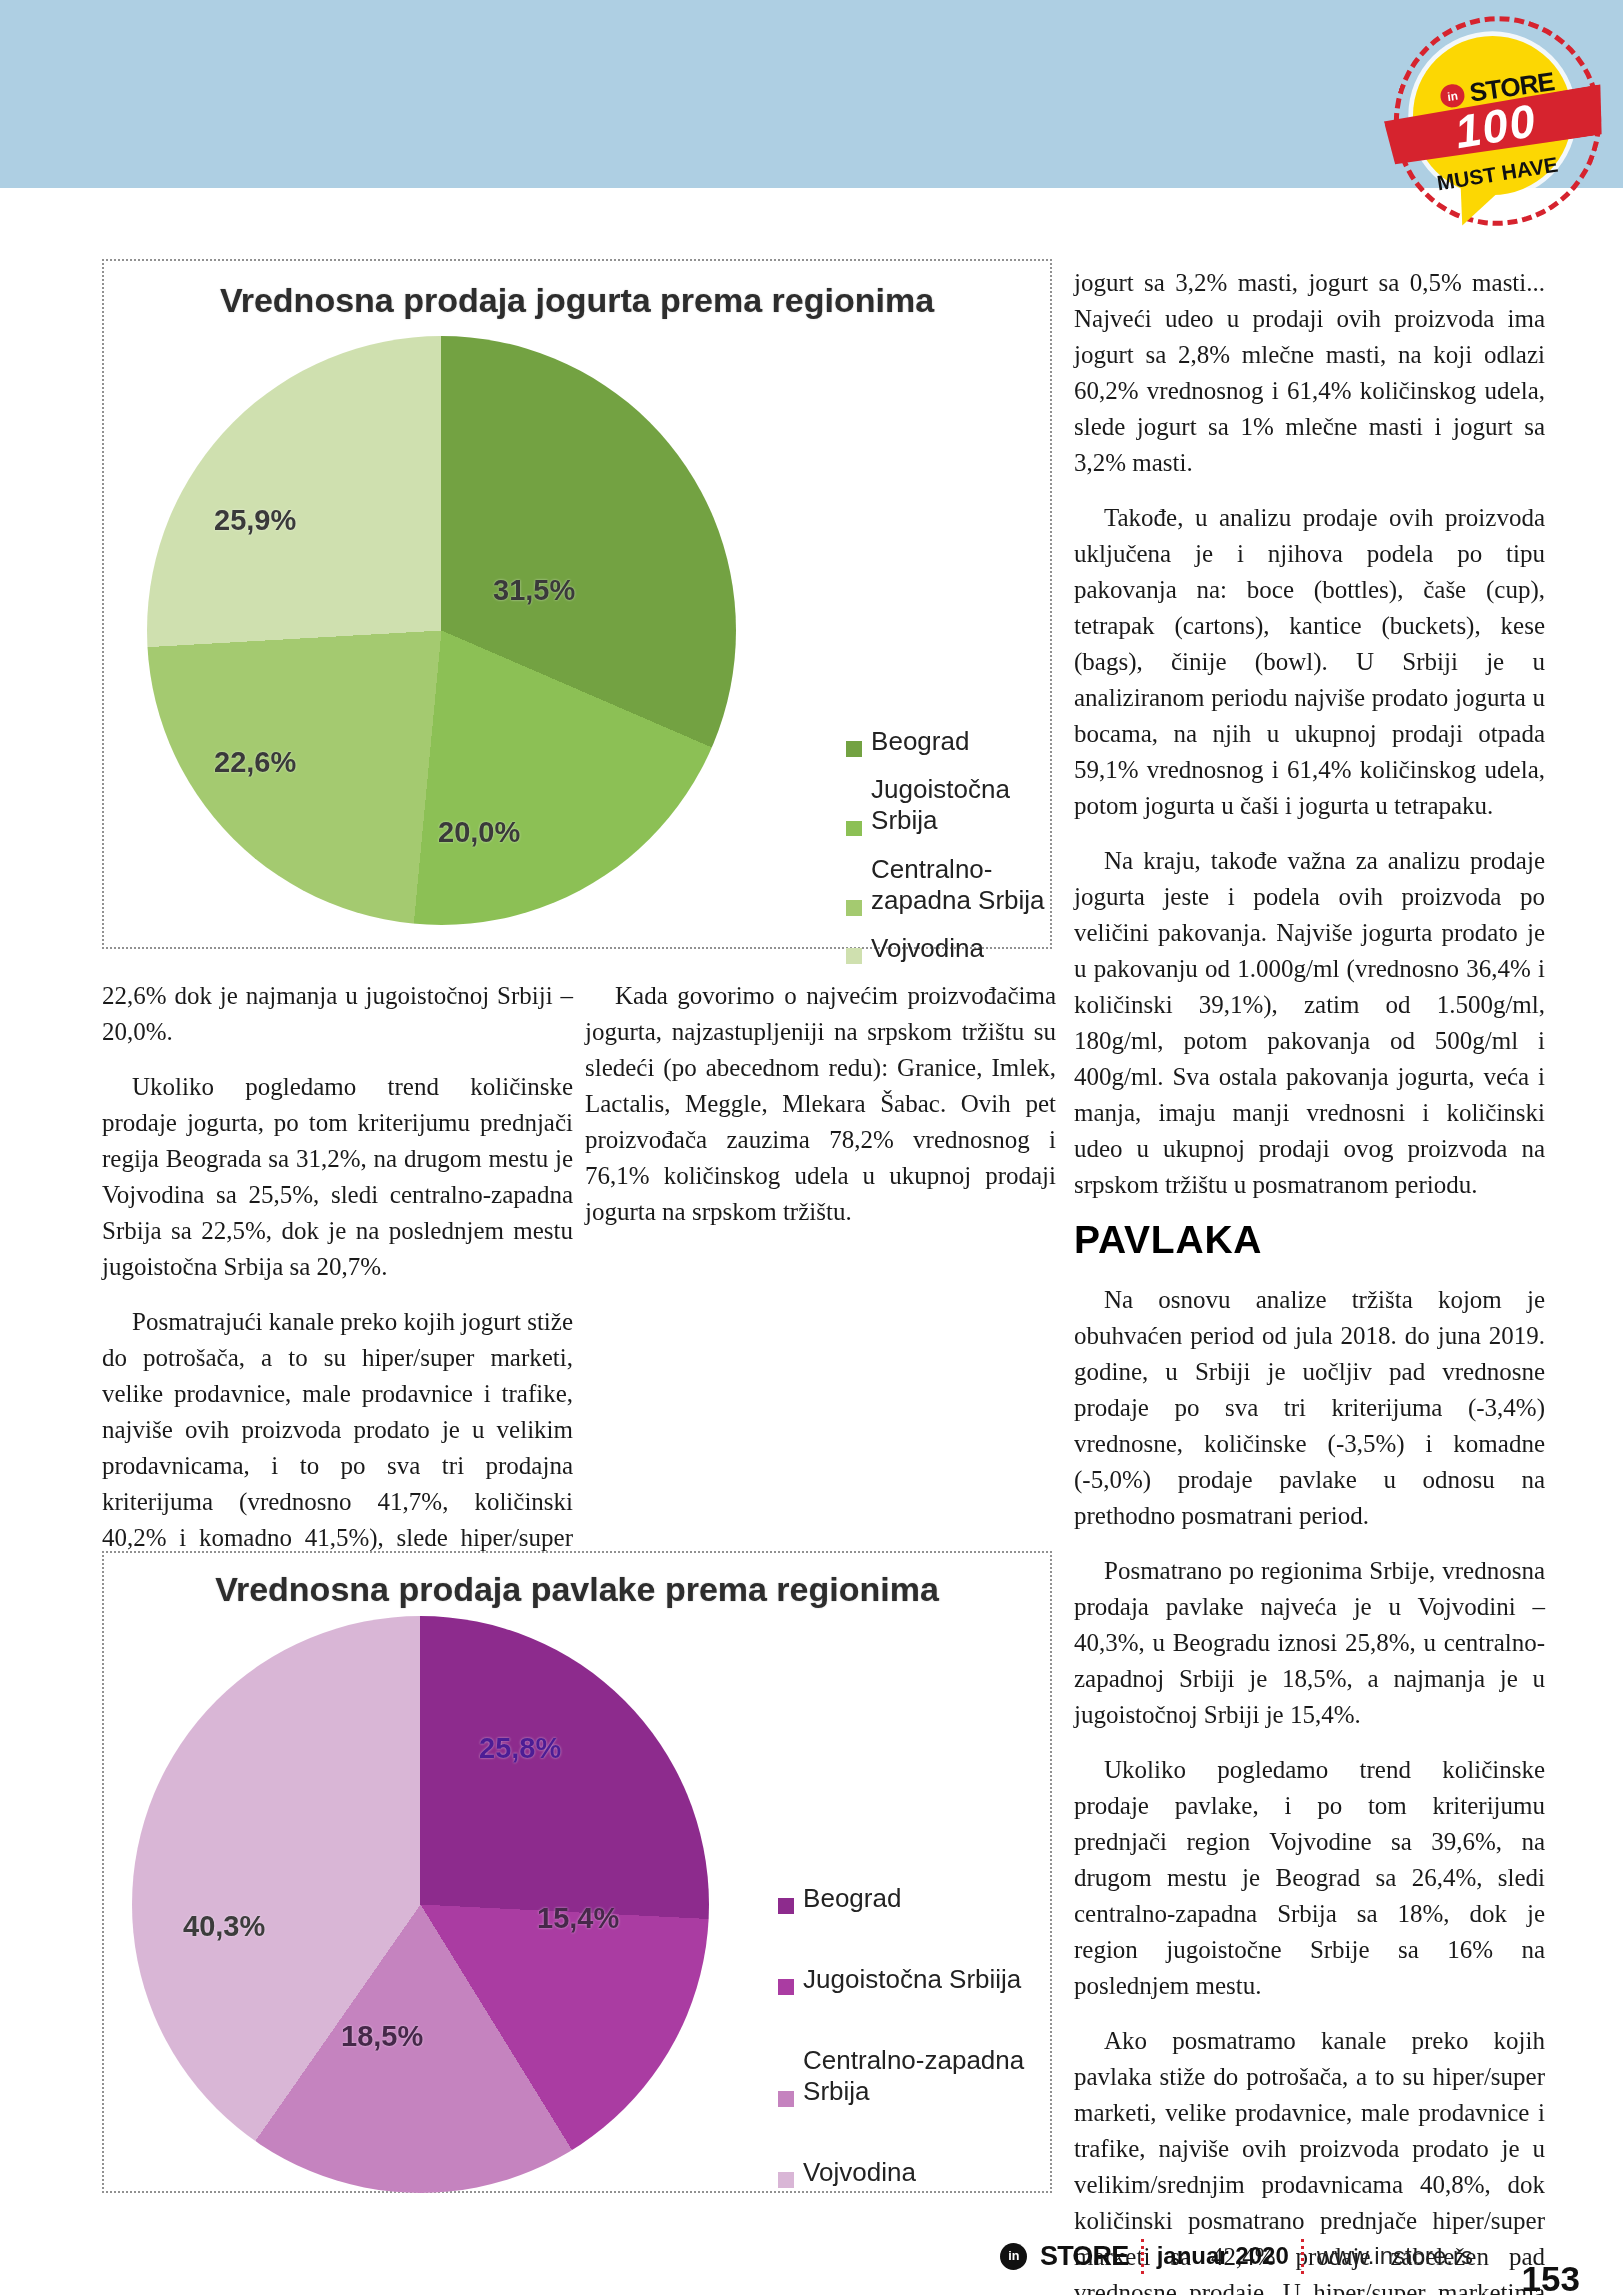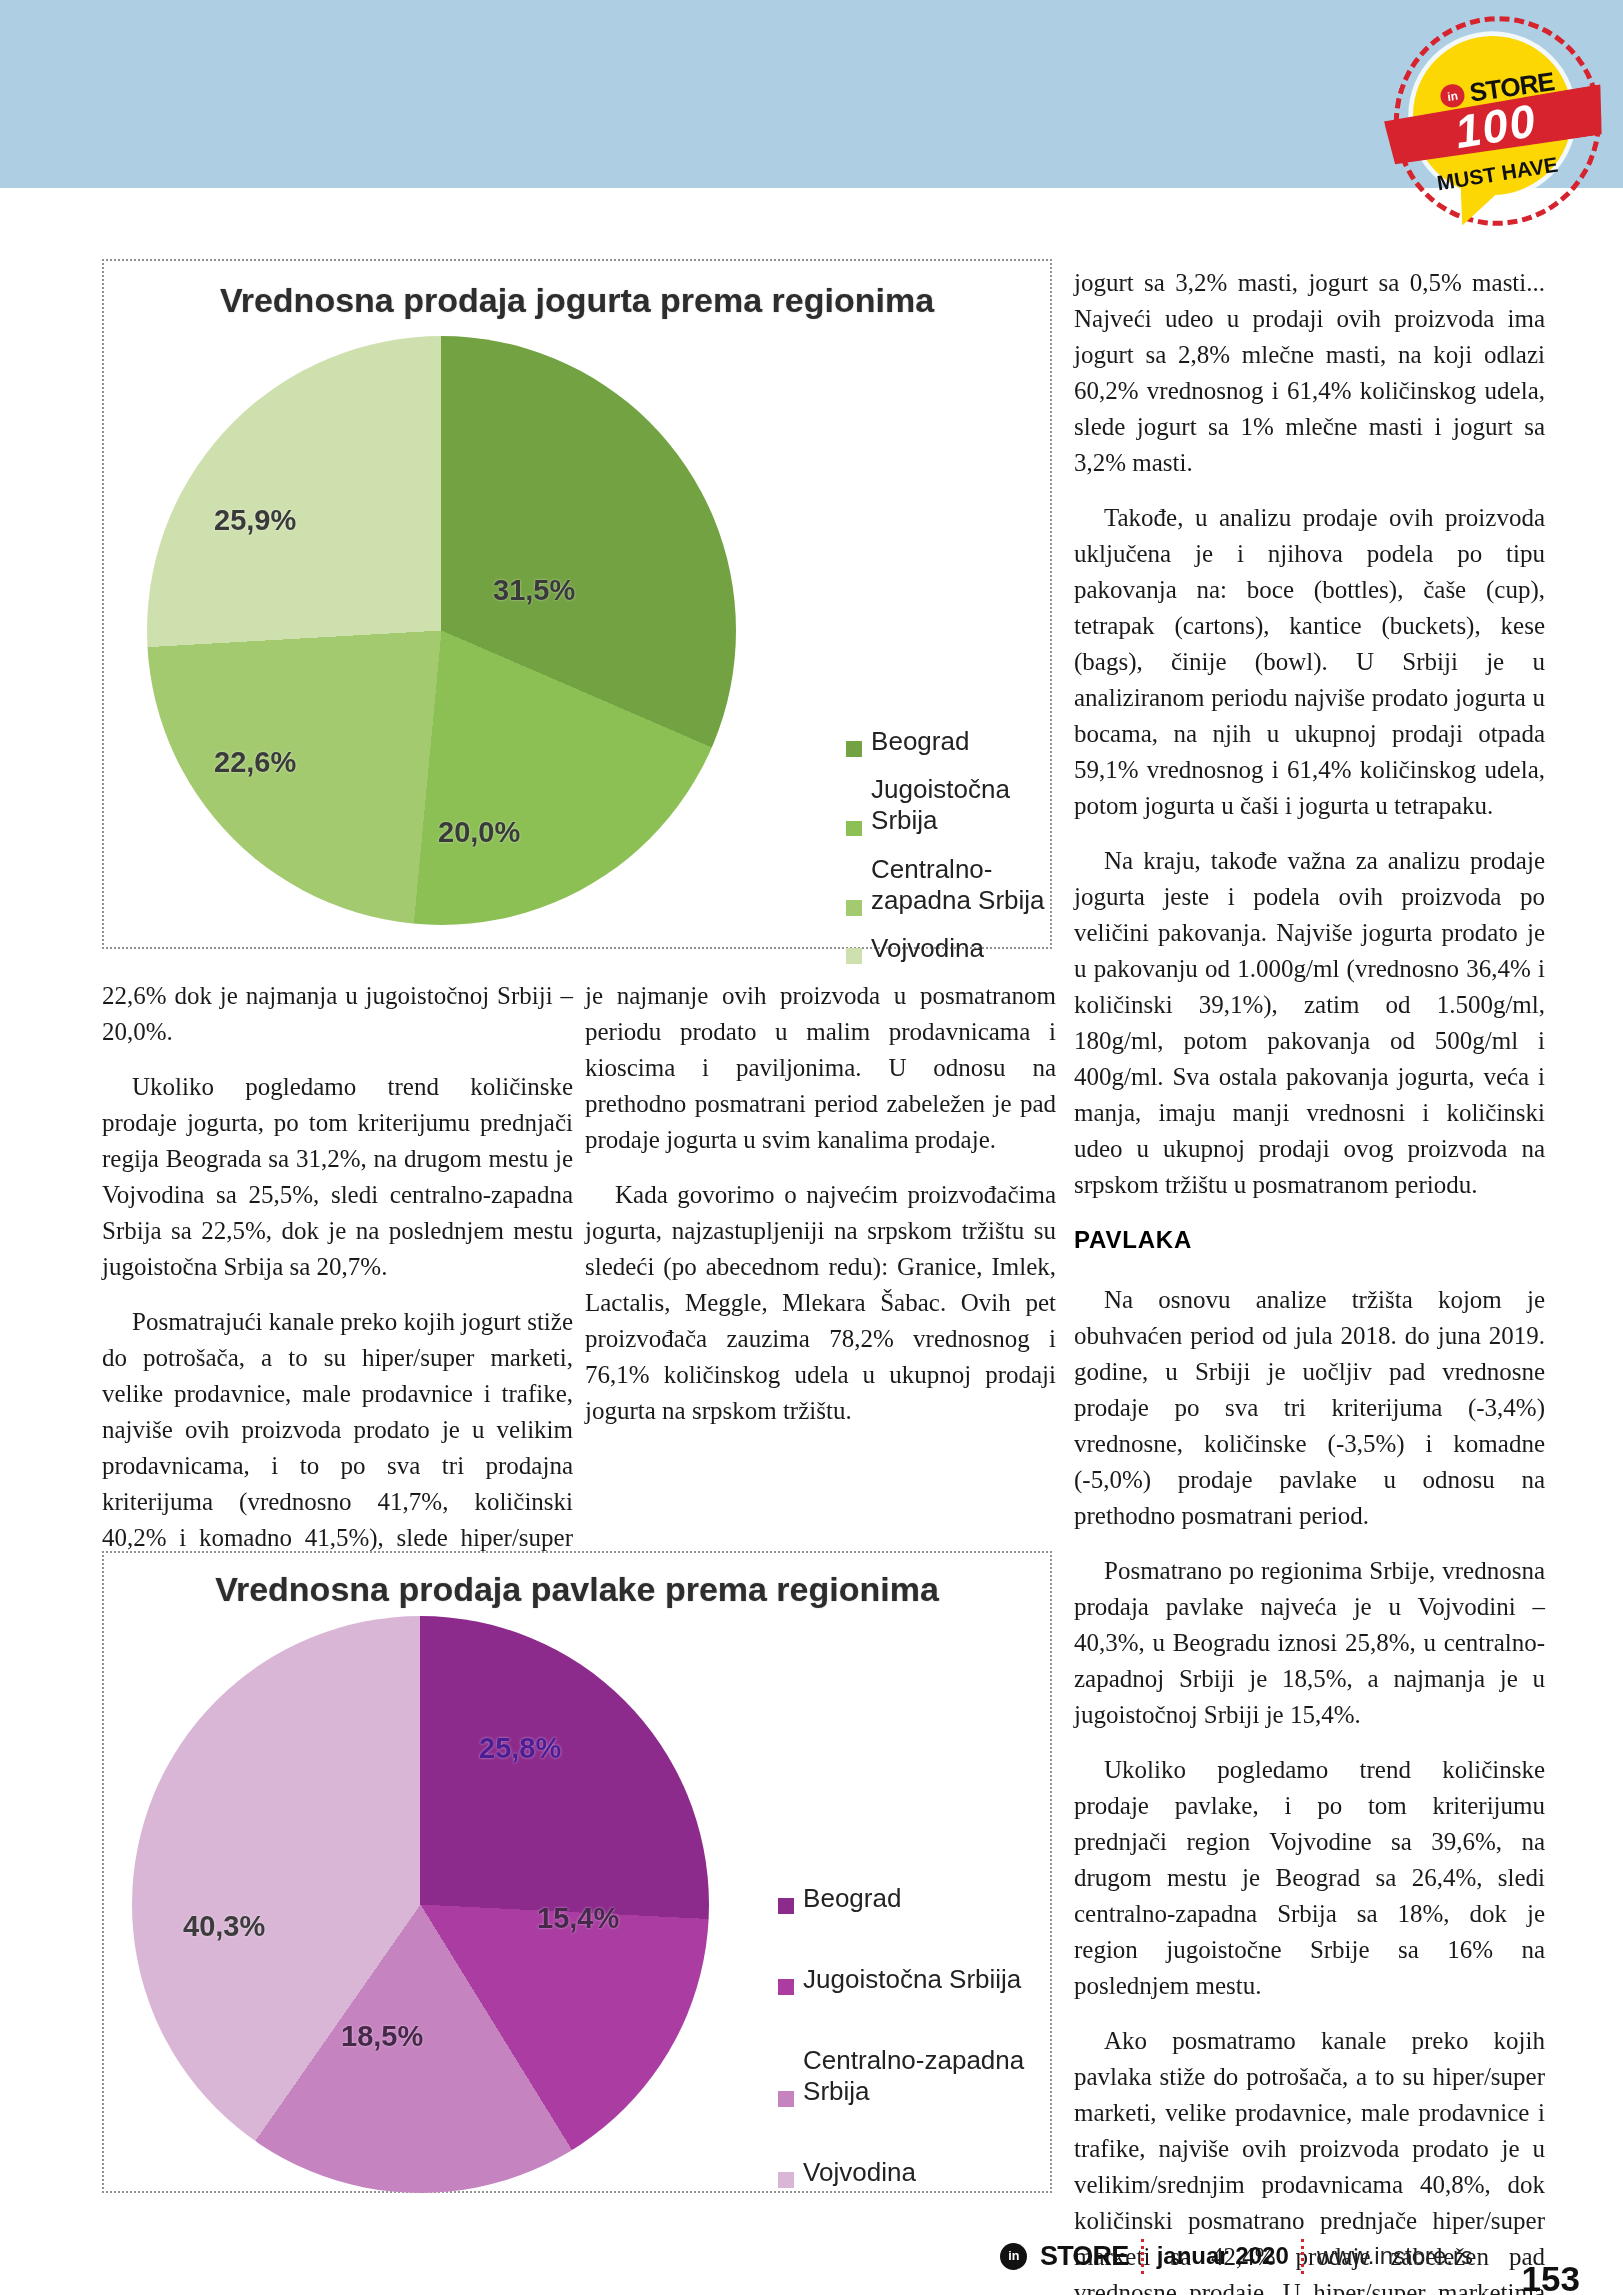--- a/index.html
+++ b/index.html
@@ -34,21 +34,21 @@
   #chart2 .legend{left:674px;top:330px;}
   #chart2 .legend-item{margin-bottom:50px;}
   .legend-swatch{width:15.7px;height:15.7px;margin-right:9.4px;flex:0 0 auto;}
   
   .col{position:absolute;width:471px;font-size:25px;line-height:36px;text-align:justify;}
   #col-left{left:102px;top:978px;}
   #col-mid{left:585px;top:978px;}
   #col-right{left:1074px;top:265px;}
   .col p{margin:0 0 19px 0;}
   .col p.indent{text-indent:30px;}
-  .pavlaka-heading{font-family:"Liberation Sans",sans-serif;font-weight:bold;font-size:24px;color:#000;margin:4.7px 0 23.6px 0;letter-spacing:0.8px;}
+  .pavlaka-heading{font-family:"Liberation Sans",sans-serif;font-weight:bold;font-size:39px;color:#000;margin:4.7px 0 23.6px 0;letter-spacing:0.8px;}
   
   .footer{position:absolute;right:43px;top:2234px;height:44px;display:flex;align-items:center;gap:12.6px;font-family:"Liberation Sans",sans-serif;}
   .footer-logo{width:27px;height:27px;background:#111;border-radius:50%;color:#fff;font-size:12.6px;font-weight:bold;display:flex;align-items:center;justify-content:center;}
   .footer-brand{font-size:27px;font-weight:900;color:#111;letter-spacing:-0.8px;}
   .footer-sep{width:0;height:35px;border-left:3.1px dotted #d6232e;}
   .footer-date{font-size:24px;font-weight:bold;color:#111;}
   .footer-url{font-size:24px;color:#222;}
   .footer-page{font-size:35px;font-weight:900;color:#111;margin-left:36px;margin-top:46px;}
 </style>
 </head>
@@ -97,21 +97,20 @@
   </div>
 </div>
 
 <div id="col-left" class="col">
   <p>22,6% dok je najmanja u jugoistočnoj Srbiji – 20,0%.</p>
   <p class="indent">Ukoliko pogledamo trend količinske prodaje jogurta, po tom kriterijumu prednjači regija Beograda sa 31,2%, na drugom mestu je Vojvodina sa 25,5%, sledi centralno-zapadna Srbija sa 22,5%, dok je na poslednjem mestu jugoistočna Srbija sa 20,7%.</p>
   <p class="indent">Posmatrajući kanale preko kojih jogurt stiže do potrošača, a to su hiper/super marketi, velike prodavnice, male prodavnice i trafike, najviše ovih proizvoda prodato je u velikim prodavnicama, i to po sva tri prodajna kriterijuma (vrednosno 41,7%, količinski 40,2% i komadno 41,5%), slede hiper/super marketi, dok</p>
 </div>
 
 <div id="col-mid" class="col">
-  <p>je najmanje ovih proizvoda u posmatranom periodu prodato u malim prodavnicama i kioscima i paviljonima. U odnosu na prethodno posmatrani period zabeležen je pad prodaje jogurta u svim kanalima prodaje.</p>
   <p class="indent">Kada govorimo o najvećim proizvođačima jogurta, najzastupljeniji na srpskom tržištu su sledeći (po abecednom redu): Granice, Imlek, Lactalis, Meggle, Mlekara Šabac. Ovih pet proizvođača zauzima 78,2% vrednosnog i 76,1% količinskog udela u ukupnoj prodaji jogurta na srpskom tržištu.</p>
 </div>
 
 <div id="col-right" class="col">
   <p>jogurt sa 3,2% masti, jogurt sa 0,5% masti... Najveći udeo u prodaji ovih proizvoda ima jogurt sa 2,8% mlečne masti, na koji odlazi 60,2% vrednosnog i 61,4% količinskog udela, slede jogurt sa 1% mlečne masti i jogurt sa 3,2% masti.</p>
   <p class="indent">Takođe, u analizu prodaje ovih proizvoda uključena je i njihova podela po tipu pakovanja na: boce (bottles), čaše (cup), tetrapak (cartons), kantice (buckets), kese (bags), činije (bowl). U Srbiji je u analiziranom periodu najviše prodato jogurta u bocama, na njih u ukupnoj prodaji otpada 59,1% vrednosnog i 61,4% količinskog udela, potom jogurta u čaši i jogurta u tetrapaku.</p>
   <p class="indent">Na kraju, takođe važna za analizu prodaje jogurta jeste i podela ovih proizvoda po veličini pakovanja. Najviše jogurta prodato je u pakovanju od 1.000g/ml (vrednosno 36,4% i količinski 39,1%), zatim od 1.500g/ml, 180g/ml, potom pakovanja od 500g/ml i 400g/ml. Sva ostala pakovanja jogurta, veća i manja, imaju manji vrednosni i količinski udeo u ukupnoj prodaji ovog proizvoda na srpskom tržištu u posmatranom periodu.</p>
   <div class="pavlaka-heading">PAVLAKA</div>
   <p class="indent">Na osnovu analize tržišta kojom je obuhvaćen period od jula 2018. do juna 2019. godine, u Srbiji je uočljiv pad vrednosne prodaje po sva tri kriterijuma (-3,4%) vrednosne,  količinske (-3,5%) i komadne (-5,0%) prodaje pavlake u odnosu na prethodno posmatrani period.</p>
   <p class="indent">Posmatrano po regionima Srbije, vrednosna prodaja pavlake najveća je u Vojvodini – 40,3%, u Beogradu iznosi 25,8%, u centralno-zapadnoj Srbiji je 18,5%, a najmanja je u jugoistočnoj Srbiji je 15,4%.</p>

